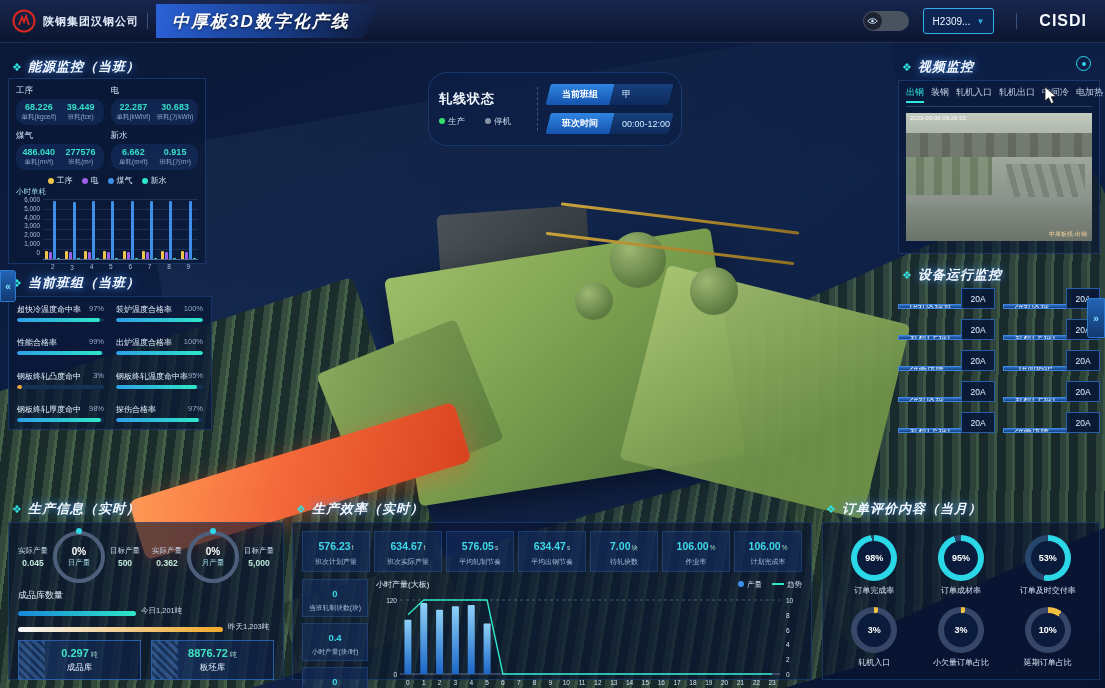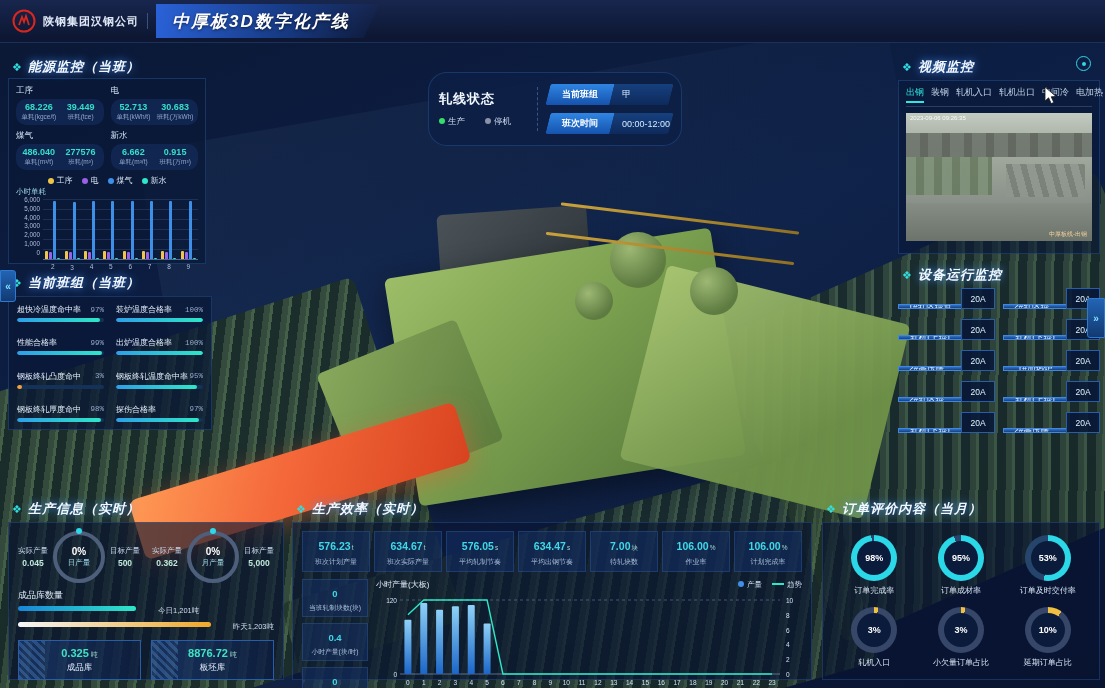--- a/index.html
+++ b/index.html
@@ -79,21 +79,21 @@
   .eplot{position:relative;flex:1;height:60px;display:flex;justify-content:space-around;align-items:flex-end;
     border-bottom:1px solid rgba(150,180,230,.45);
     background:repeating-linear-gradient(to top,transparent 0 9px,rgba(120,150,210,.18) 9px 10px);}
   .ebars{position:relative;display:flex;align-items:flex-end;gap:1px;}
   .ebars .exl{position:absolute;top:62px;left:50%;transform:translateX(-50%);font-size:6.5px;color:#aebfdd;}
   .ebar{width:3px;border-radius:1px 1px 0 0;}
   
   .q-box{left:8px;top:296px;width:204px;height:134px;padding:7px 8px;box-sizing:border-box;
     display:grid;grid-template-columns:1fr 1fr;gap:8px 12px;align-content:space-between;}
   .qitem{width:auto;}
-  .qtop{display:flex;justify-content:space-between;align-items:center;font-family:Liberation Mono, monospace;}
+  .qtop{display:flex;justify-content:space-between;align-items:flex-start;}
   .qlabel{font-size:8px;color:#e3edfa;white-space:nowrap;}
   .qval{font-size:7.5px;color:#93a9c9;}
   .qtrack{height:4px;background:#143158;border-radius:2px;margin-top:3px;overflow:hidden;}
   .qfill{height:100%;border-radius:2px;}
   
   .ms-box{left:428px;top:72px;width:254px;height:74px;display:flex;align-items:center;padding:0 10px;box-sizing:border-box;
     background:rgba(12,30,68,.82);border-radius:19px;}
   .ms-left{width:88px;}
   .ms-title{font-size:13px;font-weight:bold;color:#f2f8ff;letter-spacing:1px;}
   .ms-leg{display:flex;gap:20px;margin-top:8px;font-size:8.5px;color:#c9d8ee;}
@@ -143,21 +143,21 @@
   .pgroup{display:flex;align-items:center;gap:5px;}
   .plblc{text-align:center;}
   .plbl{font-size:7.5px;color:#c4d4ea;}
   .pval{font-size:8.5px;font-weight:bold;color:#bfe9da;margin-top:2px;}
   .pgauge{position:relative;width:52px;height:52px;border-radius:50%;border:4px solid #4e5f7c;box-sizing:border-box;
     display:flex;flex-direction:column;align-items:center;justify-content:center;}
   .pgauge::before{content:'';position:absolute;top:-7px;left:50%;margin-left:-3px;width:6px;height:6px;border-radius:50%;background:#2fd8e8;}
   .gpct{font-size:10px;font-weight:bold;color:#fff;}
   .gname{font-size:7.5px;color:#9fd8e8;margin-top:1px;}
   .invtitle{font-size:9px;color:#e3edfa;margin:6px 0 4px;}
-  .invrow{display:flex;align-items:flex-start;gap:22px;margin-bottom:6px;}
+  .invrow{display:flex;align-items:flex-end;gap:5px;margin-bottom:6px;}
   .invbar{height:5px;border-radius:3px;}
   .invlbl{font-size:7.5px;color:#cfdcf0;white-space:nowrap;}
   .pcards{display:flex;gap:10px;margin-top:2px;}
   .pcard{position:relative;flex:1;height:38px;border:1px solid #2a5da8;overflow:hidden;
     background:linear-gradient(90deg,rgba(34,76,150,.45),rgba(12,30,70,.55));
     display:flex;flex-direction:column;align-items:center;justify-content:center;cursor:pointer;}
   .pcard::before{content:'';position:absolute;left:0;top:0;bottom:0;width:26px;
     background:repeating-linear-gradient(45deg,rgba(98,160,235,.28) 0 3px,transparent 3px 6px);}
   .pcv{font-size:11px;font-weight:bold;color:#3fe3c4;}
   .pcv .u{font-size:7px;color:#9fd8c8;margin-left:2px;font-weight:normal;}
@@ -218,20 +218,36 @@
       <svg class="hlogo" viewBox="0 0 24 24">
         <circle cx="12" cy="12" r="10.5" fill="none" stroke="#d8281e" stroke-width="2"></circle>
         <path d="M7 16 L10 8 L12 13 L14 7 L17 16" fill="none" stroke="#d8281e" stroke-width="1.8"></path>
       </svg>
       <span class="hname">陕钢集团汉钢公司</span>
     </div>
     <div class="hdiv"></div>
     <div class="hplate">
       <h1>中厚板3D数字化产线</h1>
     </div>
+    <div class="hright">
+      <div class="toggle">
+        <span class="eye">
+          <svg width="11" height="8" viewBox="0 0 14 10">
+            <path d="M1 5 C4 1 10 1 13 5 C10 9 4 9 1 5 Z" fill="none" stroke="#cfe6ff" stroke-width="1.2"></path>
+            <circle cx="7" cy="5" r="1.7" fill="#cfe6ff"></circle>
+          </svg>
+        </span>
+      </div>
+      <div class="dropdown">
+        <span>H2309...</span>
+        <span class="caret">▼</span>
+      </div>
+      <div class="hdiv"></div>
+      <span class="brand">CISDI</span>
+    </div>
   </header>
 
   <div class="etab left">«</div>
   <div class="etab right">»</div>
 
   <div class="ptitle" style="left:12px;top:58px;">
     <span class="pd">❖</span>
     <span>能源监控（当班）</span>
   </div>
   <section class="box en-box">
@@ -252,21 +268,21 @@
               <b>39.449</b>
               <span>班耗(tce)</span>
             </div>
           </div>
         </div>
 
         <div>
           <div class="en-name">电</div>
           <div class="en-card">
             <div class="en-cell">
-              <b>52.713</b>
+              <b>22.287</b>
               <span>单耗(kWh/t)</span>
             </div>
             <div class="en-cell">
               <b>30.683</b>
               <span>班耗(万kWh)</span>
             </div>
           </div>
         </div>
 
         <div>
@@ -657,21 +673,21 @@
 
         <div class="invrow">
           <div class="invbar" style="width: 205px; background: linear-gradient(90deg, rgb(245, 247, 250), rgb(240, 168, 40));"></div>
           <span class="invlbl">昨天1,203吨</span>
         </div>
 
     </div>
     <div class="pcards">
 
         <div class="pcard">
-          <span class="pcv"><span>0.325</span><span class="u">吨</span></span>
+          <span class="pcv"><span>0.297</span><span class="u">吨</span></span>
           <span class="pcl">成品库</span>
         </div>
 
         <div class="pcard">
           <span class="pcv"><span>8876.72</span><span class="u">吨</span></span>
           <span class="pcl">板坯库</span>
         </div>
 
     </div>
   </section>

